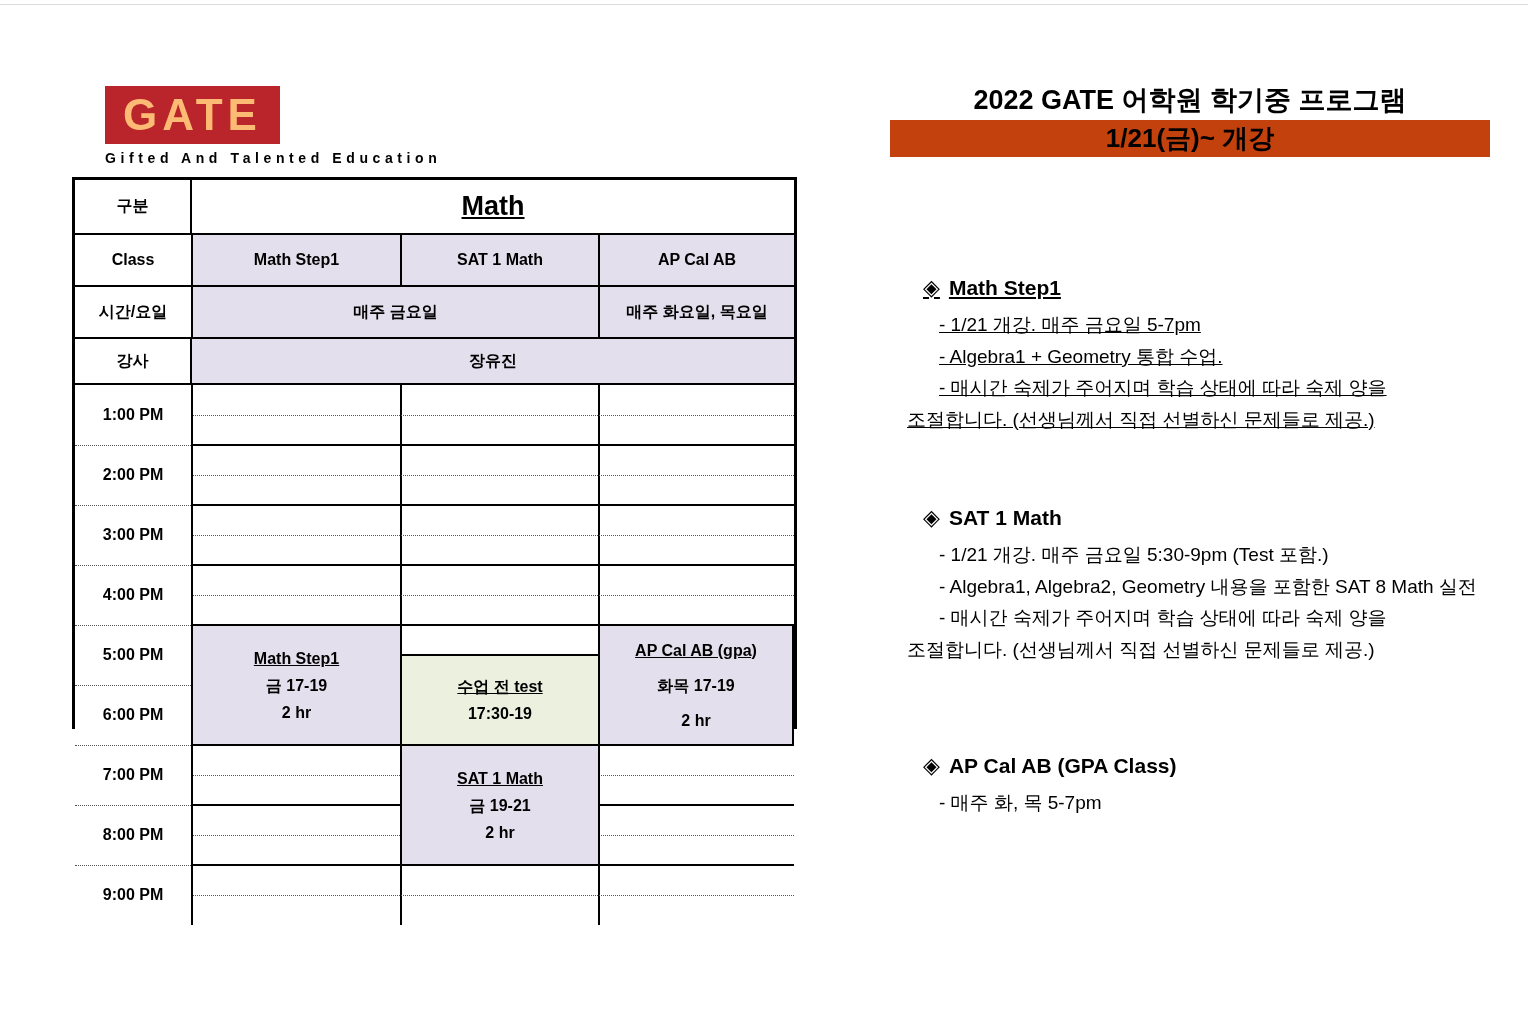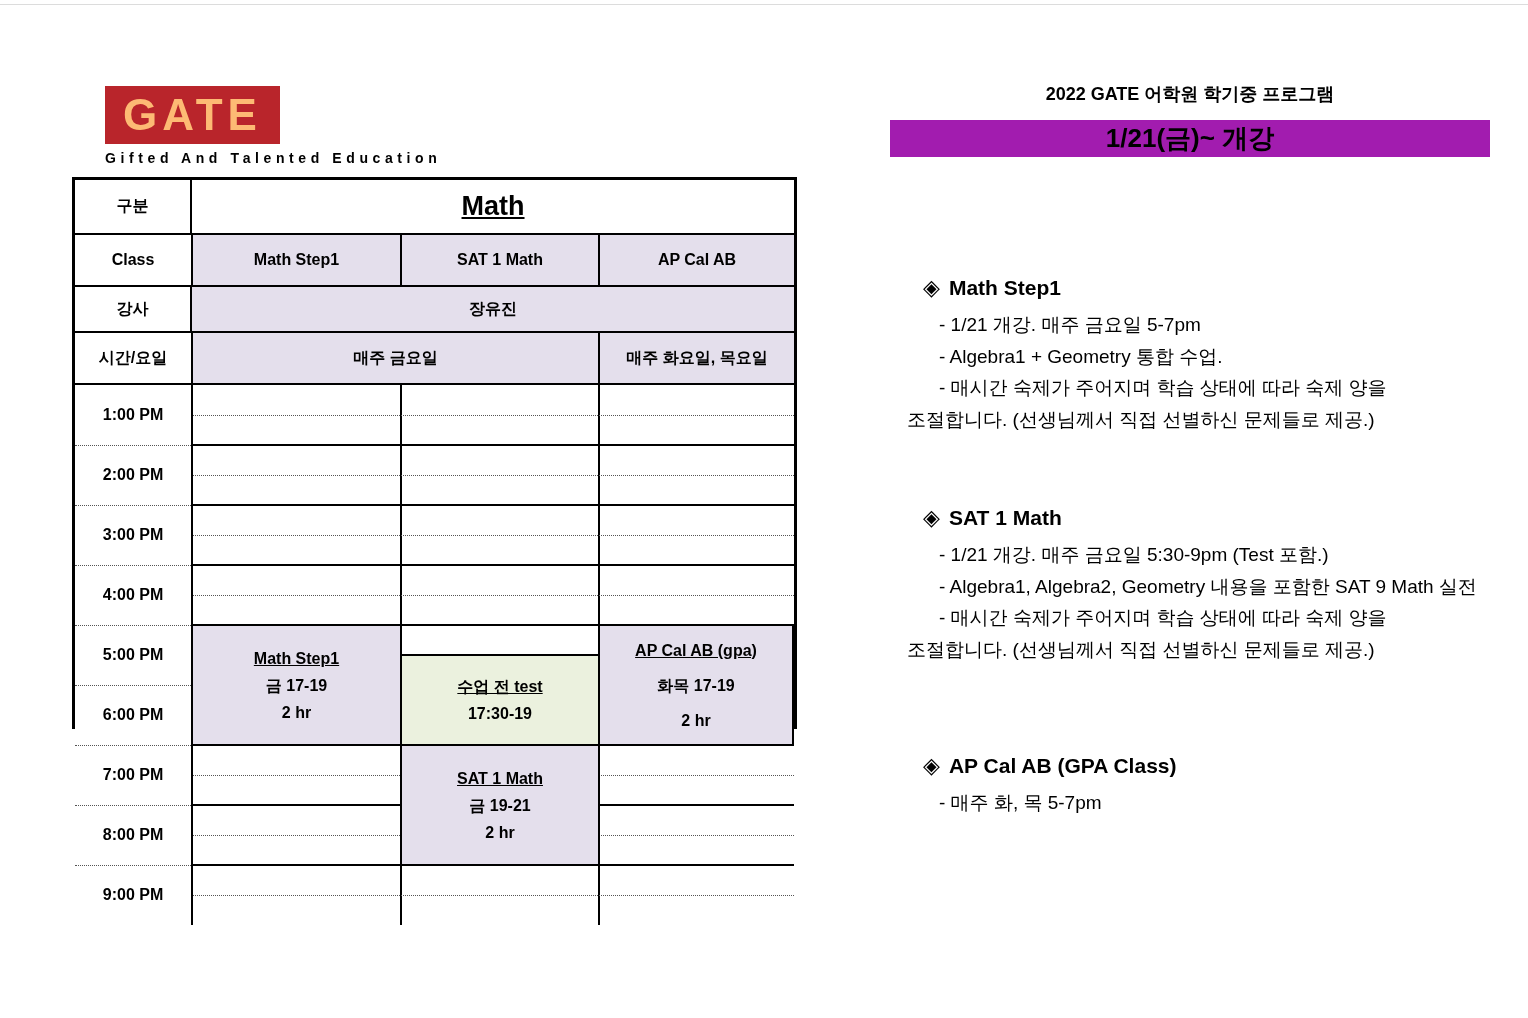--- a/index.html
+++ b/index.html
@@ -15,24 +15,24 @@
   .logo-box{
     background:#b9252b;color:#fdba74;font-weight:bold;font-size:44px;
     letter-spacing:5px;padding:0 18px;height:58px;display:flex;align-items:center;
   }
   .logo-kr{font-size:48px;font-weight:bold;letter-spacing:12px;margin-left:14px;white-space:nowrap;}
   .logo-tagline{margin-top:6px;font-size:14px;font-weight:bold;letter-spacing:4.6px;white-space:nowrap;}
 
   
   .main-title{
     position:absolute;left:890px;top:82px;width:600px;text-align:center;
-    font-size:18px;font-weight:bold;white-space:nowrap;
+    font-size:27px;font-weight:bold;white-space:nowrap;
   }
   .banner{
-    position:absolute;left:890px;top:120px;width:600px;height:37px;background:#a21caf;
+    position:absolute;left:890px;top:120px;width:600px;height:37px;background:#c2410c;
     display:flex;align-items:center;justify-content:center;
     font-size:26px;font-weight:bold;
   }
 
   
   .timetable{
     position:absolute;left:72px;top:177px;width:725px;height:552px;
     border:3px solid #000;box-sizing:border-box;background:#fff;
   }
   .hrow{display:flex;border-bottom:2px solid #000;box-sizing:border-box;}
@@ -76,21 +76,21 @@
   .blk-ap{left:523px;top:239px;width:196px;height:122px;gap:8px;}
   .blk-sat{left:325px;top:359px;width:200px;height:122px;}
 
   
   .sec{position:absolute;left:905px;width:590px;}
   .sec-title{font-size:21px;font-weight:bold;padding-left:18px;margin-bottom:8px;white-space:nowrap;}
   .sec-title .bullet{margin-right:9px;font-size:22px;}
   .sec-line{font-size:19px;line-height:31.5px;white-space:nowrap;}
   .sec-line.dash{padding-left:34px;}
   .sec-line.cont{padding-left:2px;}
-  .sec1{top:275px;}
+  .sec1{top:275px;text-decoration:underline;}
   .sec2{top:505px;}
   .sec3{top:753px;}
 </style>
 </head>
 <body>
 
 <div class="page">
   <div class="topline"></div>
 
   <div class="logo">
@@ -109,28 +109,28 @@
       <div class="hc span3">
         <span class="subject">Math</span>
       </div>
     </div>
     <div class="hrow r2">
       <div class="hc w-time bR">Class</div>
       <div class="hc w-c1 lav bR">Math Step1</div>
       <div class="hc w-c2 lav bR">SAT 1 Math</div>
       <div class="hc w-c3 lav">AP Cal AB</div>
     </div>
-    <div class="hrow r3">
-      <div class="hc w-time bR">강사</div>
-      <div class="hc span3 lav">장유진</div>
-    </div>
     <div class="hrow r4">
       <div class="hc w-time bR">시간/요일</div>
       <div class="hc span2 lav bR">매주 금요일</div>
       <div class="hc w-c3 lav">매주 화요일, 목요일</div>
+    </div>
+    <div class="hrow r3">
+      <div class="hc w-time bR">강사</div>
+      <div class="hc span3 lav">장유진</div>
     </div>
 
     <div class="tbody">
 
       <div class="vline" style="left:116px"></div>
       <div class="vline" style="left:325px"></div>
       <div class="vline" style="left:523px"></div>
 
       <div class="time-label" style="top:0px">1:00 PM</div>
       <div class="time-label" style="top:60px">2:00 PM</div>
@@ -197,21 +197,21 @@
     <div class="sec-line dash">- Algebra1 + Geometry 통합 수업.</div>
     <div class="sec-line dash">- 매시간 숙제가 주어지며 학습 상태에 따라 숙제 양을</div>
     <div class="sec-line cont">조절합니다. (선생님께서 직접 선별하신 문제들로 제공.)</div>
   </div>
 
   <div class="sec sec2">
     <div class="sec-title">
       <span class="bullet">◈</span><span>SAT 1 Math</span>
     </div>
     <div class="sec-line dash">- 1/21 개강. 매주 금요일 5:30-9pm (Test 포함.)</div>
-    <div class="sec-line dash">- Algebra1, Algebra2, Geometry 내용을 포함한 SAT 9 Math 실전</div>
+    <div class="sec-line dash">- Algebra1, Algebra2, Geometry 내용을 포함한 SAT 8 Math 실전</div>
     <div class="sec-line dash">- 매시간 숙제가 주어지며 학습 상태에 따라 숙제 양을</div>
     <div class="sec-line cont">조절합니다. (선생님께서 직접 선별하신 문제들로 제공.)</div>
   </div>
 
   <div class="sec sec3">
     <div class="sec-title">
       <span class="bullet">◈</span><span>AP Cal AB (GPA Class)</span>
     </div>
     <div class="sec-line dash">- 매주 화, 목 5-7pm</div>
   </div>

